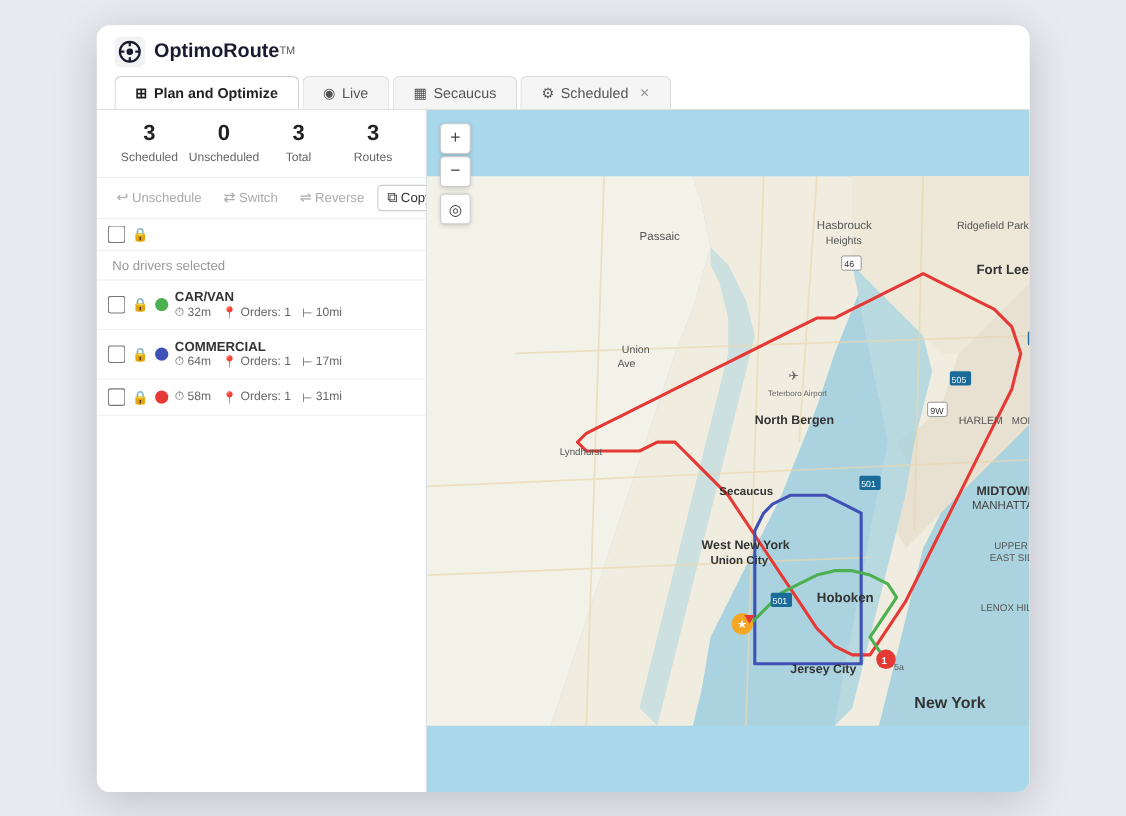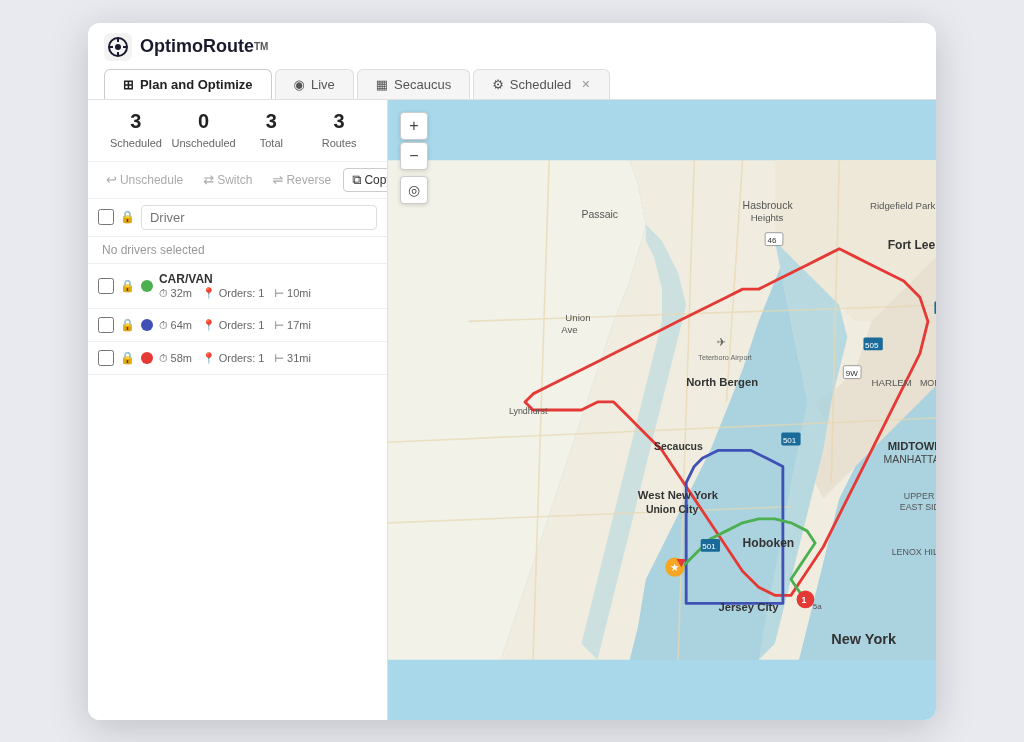--- a/index.html
+++ b/index.html
@@ -35,21 +35,21 @@
       margin-right: 8px;
     }
     .logo-text {
       font-size: 18px;
       font-weight: 700;
       color: #1a1a2e;
     }
     .logo-tm {
       font-size: 10px;
       vertical-align: super;
-      font-weight: 700;
+      font-weight: 400;
       color: #555;
     }
     .tabs {
       display: flex;
       gap: 0;
       align-items: flex-end;
     }
     .tab {
       display: flex;
       align-items: center;
@@ -328,21 +328,20 @@
         </button>
         <button class="toolbar-btn copy-btn">
           <span class="btn-icon">⧉</span>
           <span>Copy</span>
         </button>
       </div>
 
       <div class="driver-search-row">
         <input type="checkbox" class="route-checkbox" style="">
         <span class="lock-icon-small">🔒</span>
-        <input type="text" class="driver-input" placeholder="Driver" style="">
       </div>
       <div class="no-drivers">No drivers selected</div>
 
       <div class="route-list">
 
         <div class="route-row">
           <input type="checkbox" class="route-checkbox" style="">
           <span class="lock-icon-small">🔒</span>
           <div class="route-color-dot" style="background:#4caf50;"></div>
           <div class="route-info">
@@ -363,20 +362,21 @@
               </span>
             </div>
           </div>
         </div>
 
         <div class="route-row">
           <input type="checkbox" class="route-checkbox" style="">
           <span class="lock-icon-small">🔒</span>
           <div class="route-color-dot" style="background:#3f51b5;"></div>
           <div class="route-info">
+            <div class="route-name">COMMERCIAL</div>
             <div class="route-meta">
               <span class="meta-item">
                 <span>⏱</span>
                 <span>64m</span>
               </span>
               <span class="meta-item">
                 <span>📍</span>
                 <span>Orders: </span>
                   <span>1</span>
               </span>

